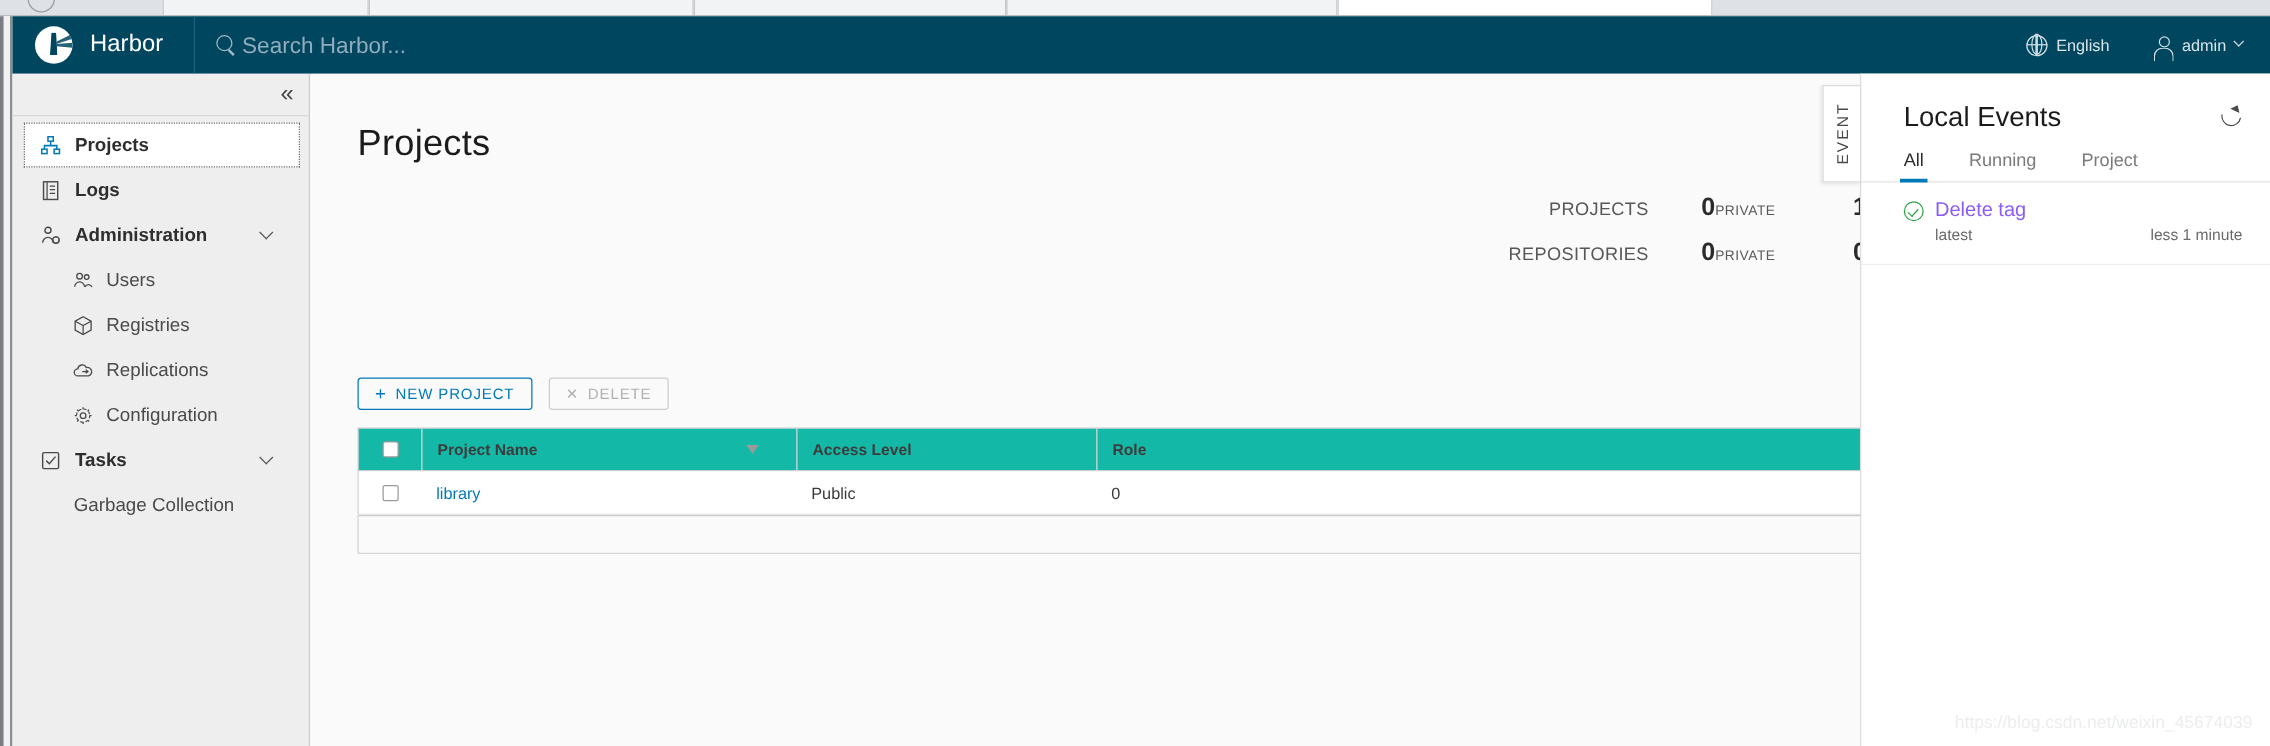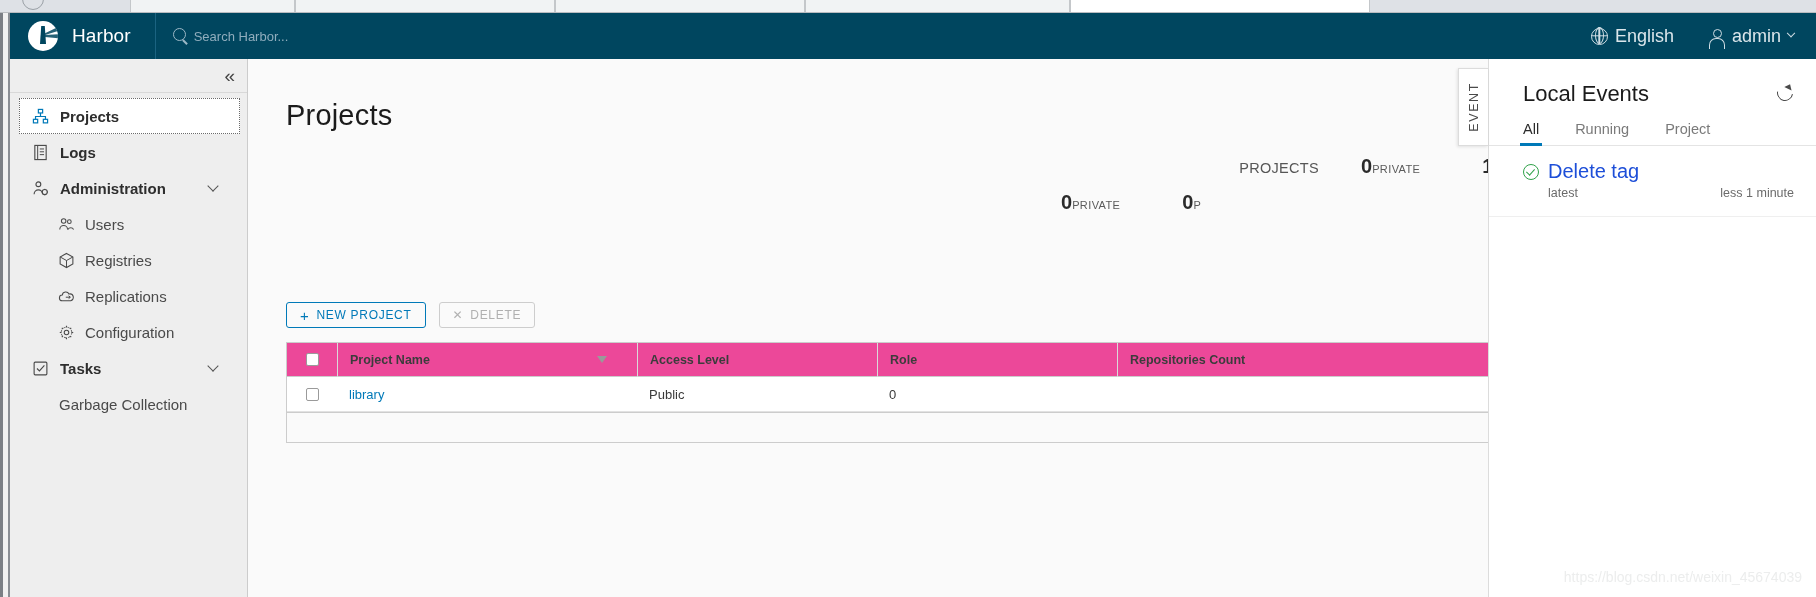--- a/index.html
+++ b/index.html
@@ -147,37 +147,37 @@
   .search-icon-wrap::after {
     content: "";
     position: absolute;
     left: 11px; top: 12px;
     width: 6px; height: 1.6px;
     background: #9cb8c6;
     transform: rotate(45deg);
     transform-origin: left center;
   }
   .search-text {
-    font-size: 13px;
+    font-size: 18px;
     color: #8fadbd;
     margin-left: 4px;
     white-space: nowrap;
   }
   .header-right {
     display: flex;
     align-items: center;
     height: 46px;
     padding-right: 22px;
     gap: 34px;
   }
   .header-action {
     display: flex;
     align-items: center;
     gap: 7px;
-    font-size: 18px;
+    font-size: 13px;
     color: #dbe6eb;
     cursor: pointer;
     white-space: nowrap;
   }
   .globe-icon {
     width: 17px; height: 17px;
     border: 1.4px solid #cfdde4;
     border-radius: 50%;
     position: relative;
     flex: 0 0 auto;
@@ -398,21 +398,21 @@
     top: 283px;
     left: 37px;
     width: 1440px;
     border: 1px solid #cccccc;
     background: #ffffff;
   }
   .thead {
     display: flex;
     height: 34px;
     align-items: center;
-    background: #ec4899;
+    background: #14b8a6;
     border-bottom: 1px solid #cccccc;
     font-size: 12.5px;
     font-weight: 600;
     color: #3c3c3c;
   }
   .cell-check {
     width: 50px;
     display: flex;
     align-items: center;
     justify-content: center;
@@ -586,22 +586,22 @@
   .check-circle::after {
     content: "";
     position: absolute;
     left: 4px; top: 2.5px;
     width: 4px; height: 7px;
     border-right: 1.6px solid #30a24a;
     border-bottom: 1.6px solid #30a24a;
     transform: rotate(42deg);
   }
   .ev-name {
-    font-size: 20px;
-    color: #1d4ed8;
+    font-size: 16px;
+    color: #8b5cf6;
     cursor: pointer;
   }
   .ev-row2 {
     display: flex;
     justify-content: space-between;
     align-items: baseline;
     margin-top: 3px;
     padding-left: 25px;
   }
   .ev-sub {
@@ -762,20 +762,21 @@
       <div class="stat-row">
         <div class="stat-label">PROJECTS</div>
         <div class="stat-val">
           <span class="stat-num">0</span><span class="stat-unit">PRIVATE</span>
         </div>
         <div class="stat-val second">
           <span class="stat-num">1</span><span class="stat-unit">P</span>
         </div>
       </div>
       <div class="stat-row">
+        <div class="stat-label">REPOSITORIES</div>
         <div class="stat-val">
           <span class="stat-num">0</span><span class="stat-unit">PRIVATE</span>
         </div>
         <div class="stat-val second">
           <span class="stat-num">0</span><span class="stat-unit">P</span>
         </div>
       </div>
     </div>
 
     <div class="actions">
@@ -797,23 +798,20 @@
         <div class="th col-name">
           <span>Project Name</span>
           <span class="filter-icon"></span>
         </div>
         <div class="th col-access">
           <span>Access Level</span>
         </div>
         <div class="th col-role">
           <span>Role</span>
         </div>
-        <div class="th col-repos">
-          <span>Repositories Count</span>
-        </div>
       </div>
 
       <div class="trow">
         <div class="cell-check">
           <div class="chk"></div>
         </div>
         <div class="td col-name">
           <span class="link-cell">library</span>
         </div>
         <div class="td col-access">Public</div>

